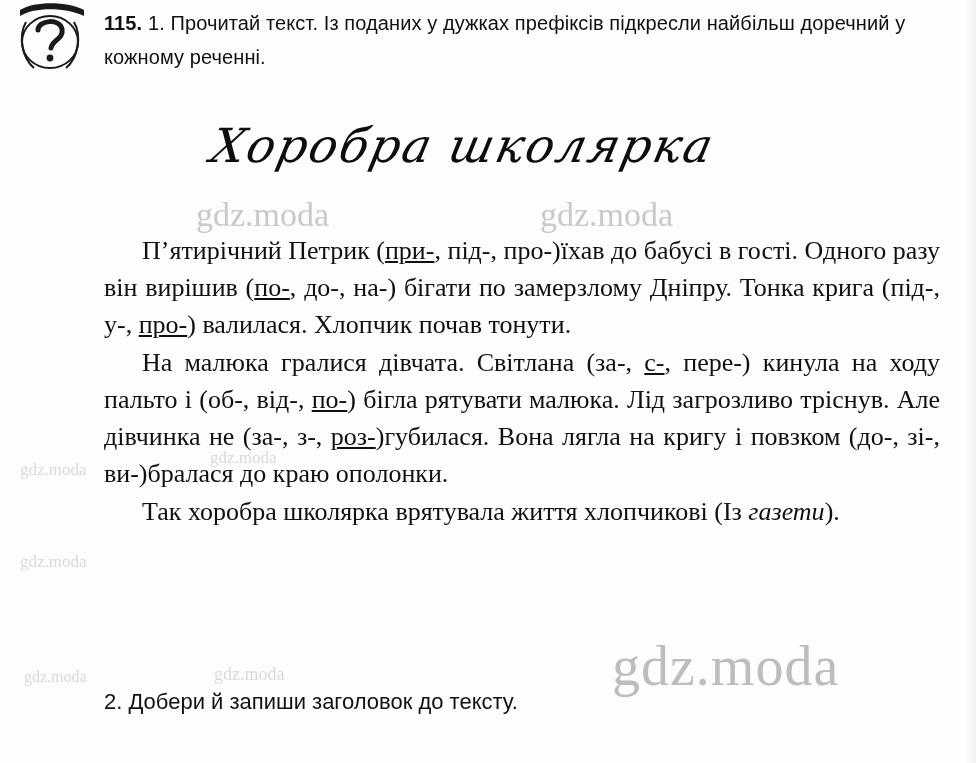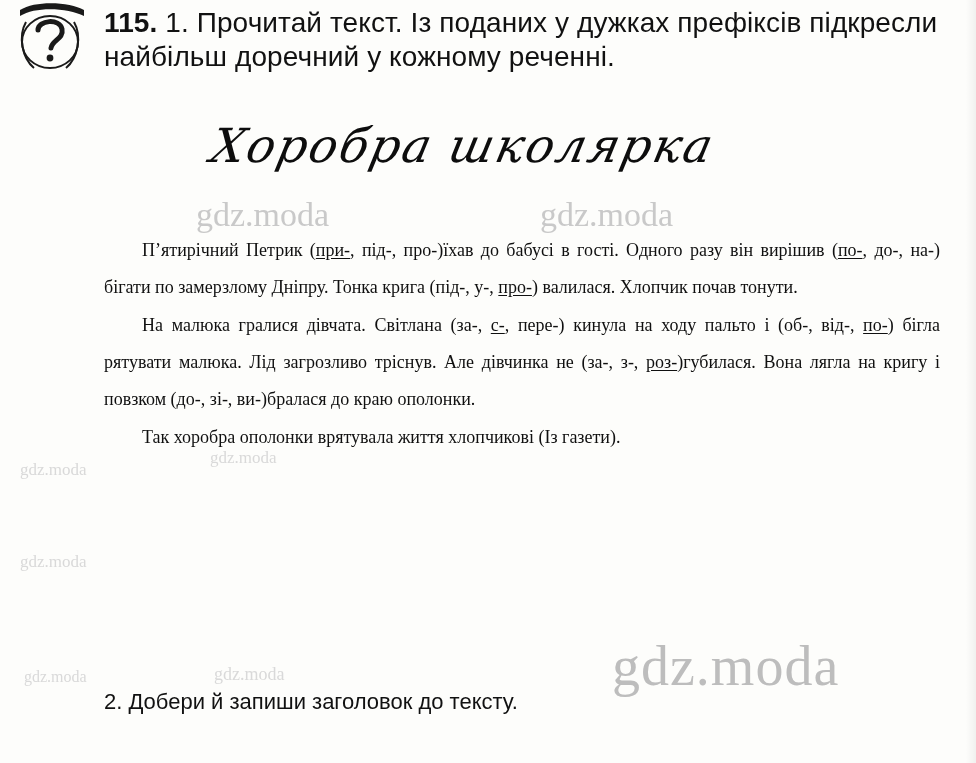--- a/index.html
+++ b/index.html
@@ -22,21 +22,21 @@
     background: #fdfdfb;
   }
 
   
   .ex-header {
     position: absolute;
     left: 104px;
     top: 6px;
     width: 862px;
     font-family: "Liberation Sans", sans-serif;
-    font-size: 28px;
+    font-size: 20px;
     line-height: 34px;
     letter-spacing: 0.1px;
     color: #111;
   }
   .ex-num {
     font-weight: bold;
   }
 
   
   .icon-qmark {
@@ -61,34 +61,35 @@
     white-space: nowrap;
   }
 
   
   .body-text {
     position: absolute;
     left: 104px;
     top: 232px;
     width: 836px;
     font-family: "Liberation Serif", serif;
-    font-size: 18px;
+    font-size: 26px;
     line-height: 37px;
     text-align: justify;
     color: #101010;
   }
   .body-text p {
     margin: 0 0 1px 0;
     text-indent: 38px;
   }
   .u {
     text-decoration: underline;
     text-underline-offset: 2px;
   }
   .src {
+    font-style: italic;
   }
 
   
   .task-2 {
     position: absolute;
     left: 104px;
     top: 686px;
     width: 800px;
     font-family: "Liberation Sans", sans-serif;
     font-size: 22px;
@@ -150,21 +151,21 @@
   </div>
 
   <div class="handwriting-title">Хоробра школярка</div>
 
   <div class="wm wm-1">gdz.moda</div>
   <div class="wm wm-2">gdz.moda</div>
 
   <div class="body-text">
     <p id="p1"><span>П’ятирічний Петрик (</span><span class="u">при-</span><span>, під-, про-)їхав до бабусі в гості. Одного разу він вирішив (</span><span class="u">по-</span><span>, до-, на-) бігати по замерзлому Дніпру. Тонка крига (під-, у-, </span><span class="u">про-</span><span>) валилася. Хлопчик почав тонути.</span></p>
     <p id="p2"><span>На малюка гралися дівчата. Світлана (за-, </span><span class="u">с-</span><span>, пере-) кинула на ходу пальто і (об-, від-, </span><span class="u">по-</span><span>) бігла рятувати малюка. Лід загрозливо тріснув. Але дівчинка не (за-, з-, </span><span class="u">роз-</span><span>)губилася. Вона лягла на кригу і повзком (до-, зі-, ви-)бралася до краю ополонки.</span></p>
-    <p id="p3"><span>Так хоробра ополонки врятувала життя хлопчикові (Із </span><span class="src">газети</span><span>).</span></p>
+    <p id="p3"><span>Так хоробра школярка врятувала життя хлопчикові (Із </span><span class="src">газети</span><span>).</span></p>
   </div>
 
   <div class="wm wm-faint wm-3">gdz.moda</div>
   <div class="wm wm-faint wm-4">gdz.moda</div>
   <div class="wm wm-faint wm-5">gdz.moda</div>
   <div class="wm wm-faint wm-6">gdz.moda</div>
   <div class="wm wm-faint wm-7">gdz.moda</div>
   <div class="wm wm-big">gdz.moda</div>
 
   <div class="task-2">2. Добери й запиши заголовок до тексту.</div>

